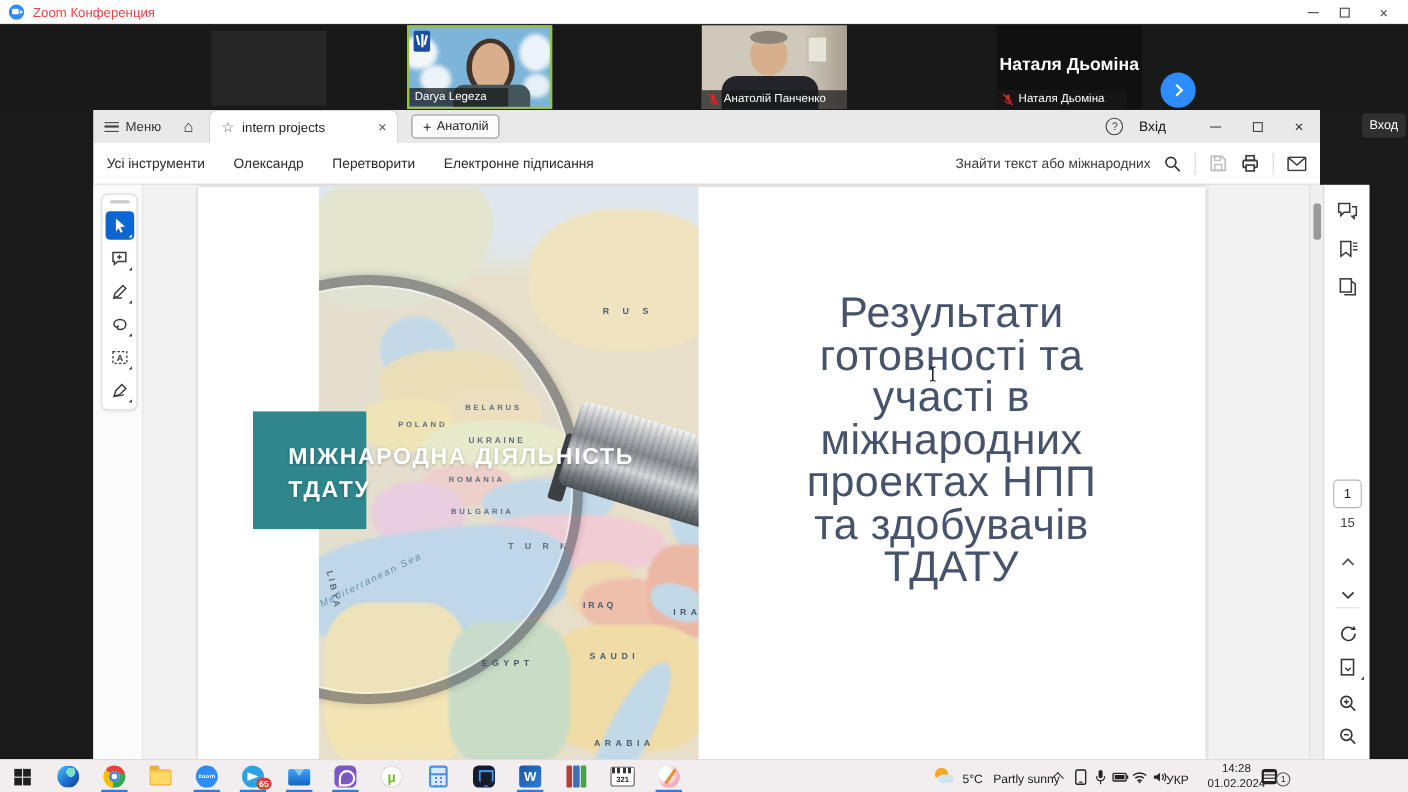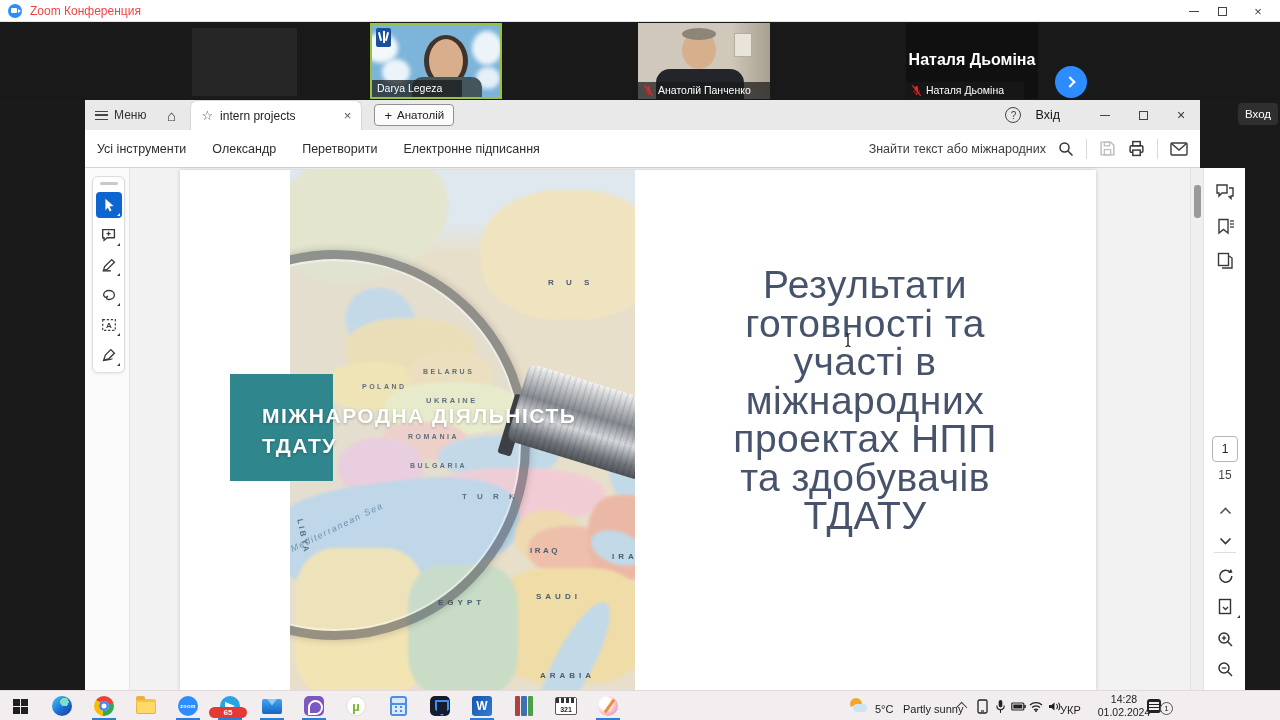--- a/index.html
+++ b/index.html
@@ -475,21 +475,21 @@
     </div>
   <div class="tb-slot" style="left:126px;">
       <div class="folder-ic"></div>
     </div>
   <div class="tb-slot" style="left:168px;">
       <div class="zoom-ic">zoom</div>
       <div class="runline"></div>
     </div>
   <div class="tb-slot" style="left:210px;">
       <div class="tg-ic"></div>
-      <div class="badge" style="right:3px;bottom:3px;width:38px;height:11px;">65</div>
+      <div class="badge" style="right:3px;bottom:3px;width:14px;height:11px;">65</div>
       <div class="runline"></div>
     </div>
   <div class="tb-slot" style="left:252px;">
       <div class="mail-ic"></div>
       <div class="runline"></div>
     </div>
   <div class="tb-slot" style="left:294px;">
       <div class="viber-ic"></div>
       <div class="runline"></div>
     </div>

